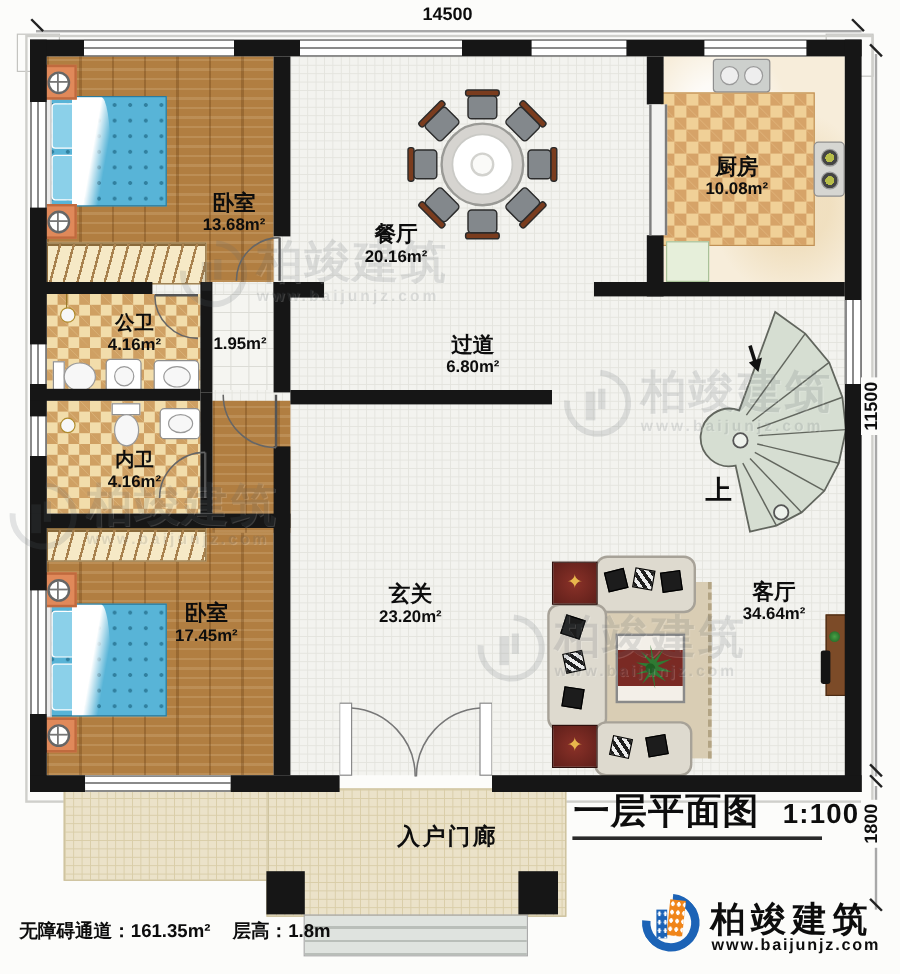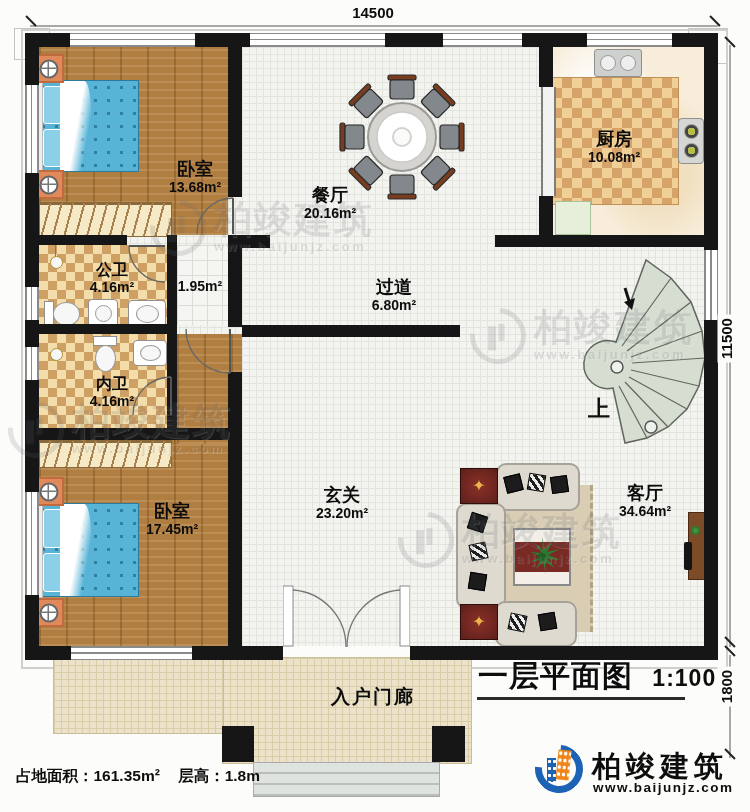--- a/index.html
+++ b/index.html
@@ -375,21 +375,21 @@
   <div class="tick" style="left:723px;top:753px;"></div>
   <div class="dimtext" style="left:706px;top:678px;width:40px;transform:rotate(-90deg);">1800</div>
 
   <div class="ftext" style="left:478px;top:656px;font-size:30px;letter-spacing:1px;">
     <span>一层平面图</span>
     <span style="font-size:23px;font-weight:700;margin-left:10px;">1:100</span>
   </div>
   <div class="abs" style="left:477px;top:697px;width:208px;height:3px;background:#2a2a2a;z-index:60;"></div>
 
   <div class="ftext" style="left:16px;top:766px;font-size:15.5px;">
-    <span>占地面积：161.35m²</span>
+    <span>无障碍通道：161.35m²</span>
     <span style="margin-left:14px;">层高：1.8m</span>
   </div>
 
   <div class="abs" style="left:534px;top:742px;width:54px;height:54px;z-index:60;">
     <div class="abs" style="left:1px;top:3px;width:48px;height:48px;border:7px solid #1c63b6;border-radius:50%;border-top-color:transparent;transform:rotate(-40deg);box-sizing:border-box;"></div>
     <div class="abs" style="left:23px;top:8px;width:13px;height:30px;background:#f08519;transform:rotate(6deg);background-image:radial-gradient(#fff 1.3px,transparent 1.5px);background-size:5px 7px;"></div>
     <div class="abs" style="left:13px;top:16px;width:9px;height:24px;background:#1c63b6;background-image:radial-gradient(#fff 1.2px,transparent 1.4px);background-size:5px 7px;"></div>
   </div>
   <div class="ftext" style="left:592px;top:747px;font-size:29px;letter-spacing:5px;">柏竣建筑</div>
   <div class="ftext" style="left:593px;top:780px;font-size:13.5px;letter-spacing:1.5px;">www.baijunjz.com</div>

